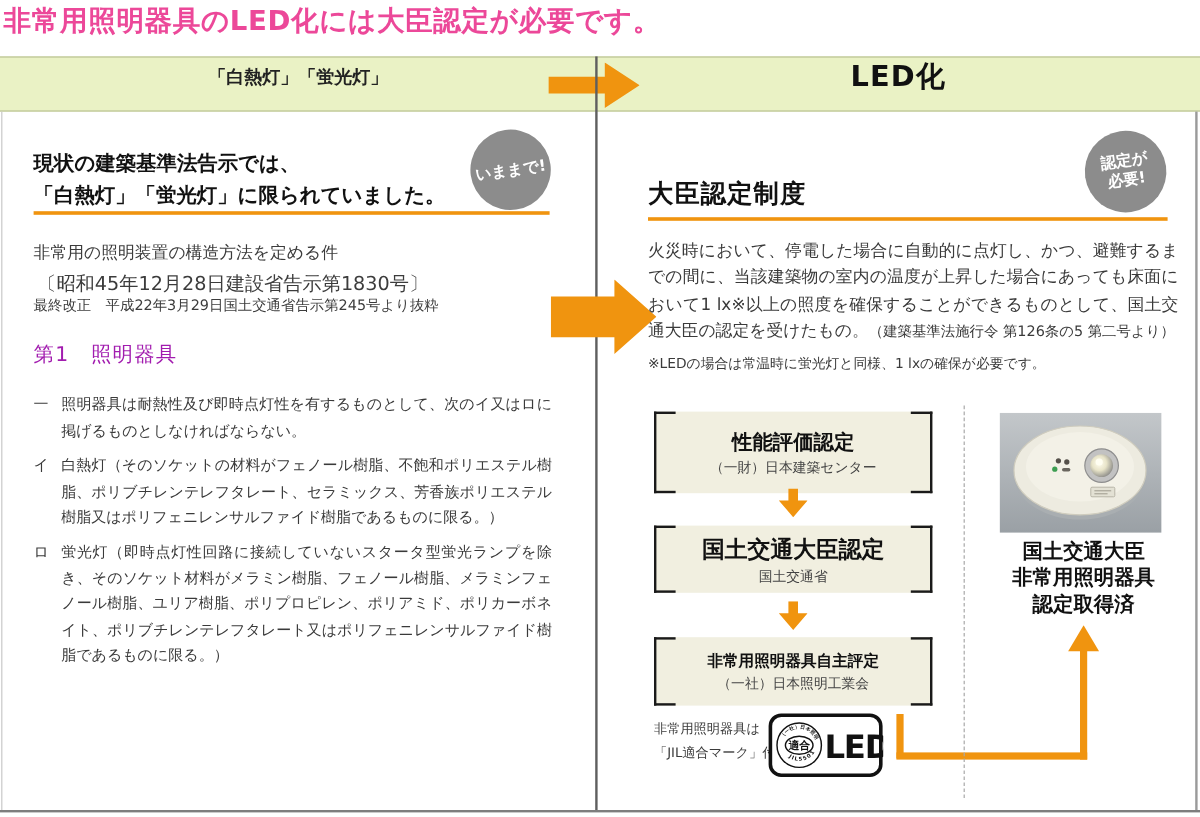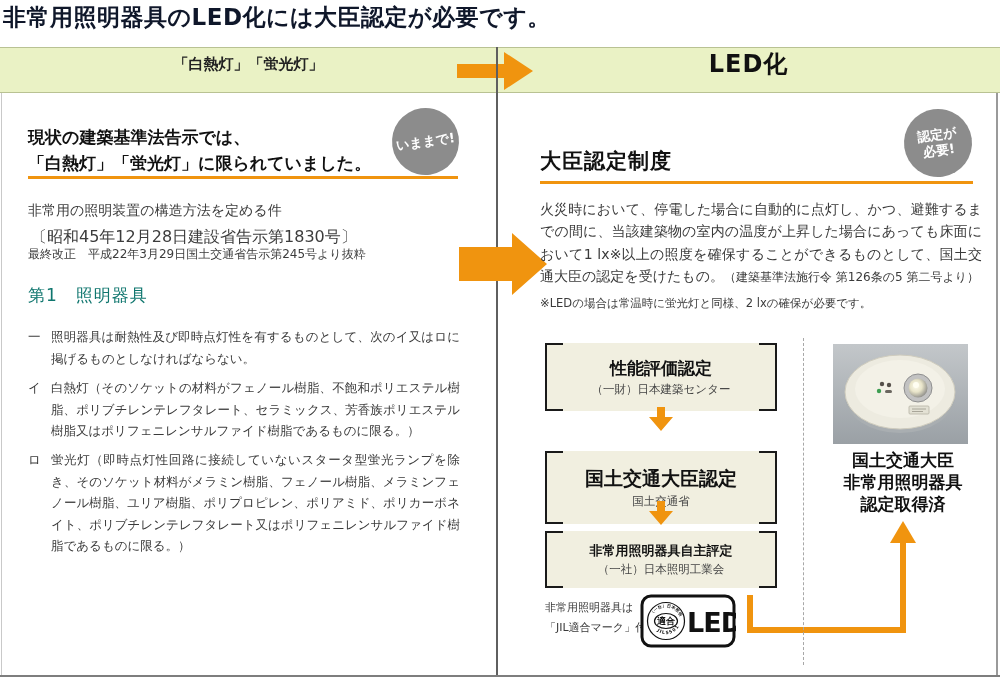--- a/index.html
+++ b/index.html
@@ -5,21 +5,21 @@
   * { margin:0; padding:0; box-sizing:border-box; }
   html,body { background:#ffffff; }
   body { font-family:"DejaVu Sans","Liberation Sans",sans-serif; }
   #canvas {
     position:relative; width:1000px; height:681px; background:#fff;
     overflow:hidden; color:#222;
   }
   .abs { position:absolute; }
 
   
-  .page-title { left:3px; top:2px; font-size:23px; font-weight:bold; color:#0f172a; letter-spacing:0.5px; }
+  .page-title { left:3px; top:2px; font-size:23px; font-weight:bold; color:#ec4899; letter-spacing:0.5px; }
 
   
   .band { left:0; top:47px; width:1000px; height:46px; background:#eaf2c5;
           border-top:1px solid #b9c293; border-bottom:1px solid #b9c293; }
   .band-half { position:absolute; top:0; height:32px; display:flex; align-items:center; justify-content:center; }
   .band-left  { left:0; width:497px; font-size:15px; font-weight:600; color:#222; }
   .band-right { left:497px; width:503px; font-size:24px; font-weight:bold; color:#111; letter-spacing:1px; }
   .band-arrow { left:457px; top:52px; }
 
   
@@ -34,21 +34,21 @@
            font-weight:bold; transform:rotate(-8deg); }
   .badge-left  { left:392px; top:108px; width:67px; height:67px; font-size:13px; }
   .badge-right { left:904px; top:109px; width:68px; height:68px; font-size:13px; line-height:16px; }
 
   
   .l-heading { left:28px; top:124px; font-size:17px; font-weight:bold; color:#111; line-height:26px; }
   .l-underline { left:28px; top:176px; width:430px; height:3px; background:#f0940f; }
   .l-doc-title { left:28px; top:202px; font-size:14px; color:#3c3c3c; }
   .l-ref1 { left:31px; top:227px; font-size:16px; color:#3c3c3c; }
   .l-ref2 { left:28px; top:246px; font-size:12px; color:#3c3c3c; }
-  .l-section { left:28px; top:284px; font-size:17px; color:#0f766e; letter-spacing:1px; }
+  .l-section { left:28px; top:284px; font-size:17px; color:#a21caf; letter-spacing:1px; }
   .l-item { left:28px; display:flex; width:432px; color:#3a3a3a; }
   .l-item .marker { width:23px; flex:none; font-size:12.5px; line-height:21.5px; }
   .l-item .txt { flex:1; font-size:12.5px; line-height:21.5px; text-align:justify; text-justify:inter-character; }
   .l-item-1 { top:326px; }
   .l-item-2 { top:377px; }
   .l-item-3 { top:449px; }
 
   
   .r-heading { left:540px; top:147px; font-size:21px; font-weight:bold; color:#111; letter-spacing:1px;text-align:center; }
   .r-underline { left:540px; top:181px; width:433px; height:3px; background:#f0940f; }
@@ -60,21 +60,21 @@
 
   
   .fbox { left:545px; width:232px; background:#f1efe0; display:flex; flex-direction:column;
           align-items:center; justify-content:center; }
   .fbox .ft { font-weight:bold; color:#111; }
   .fbox .fs { font-size:11.5px; color:#444; margin-top:2px; }
   .fbox::before, .fbox::after { content:""; position:absolute; top:0; bottom:0; width:16px; }
   .fbox::before { left:0; border:2px solid #1a1a1a; border-right:none; }
   .fbox::after  { right:0; border:2px solid #1a1a1a; border-left:none; }
   .fbox1 { top:343px; height:68px; } .fbox1 .ft { font-size:17px; }
-  .fbox2 { top:438px; height:73px;margin-top:13px; } .fbox2 .ft { font-size:19px; }
+  .fbox2 { top:438px; height:56px; } .fbox2 .ft { font-size:19px; }
   .fbox3 { top:531px; height:57px; } .fbox3 .ft { font-size:13px;font-family:Liberation Mono, monospace; }
   .down-arrow1 { left:649px; top:407px; }
   .down-arrow2 { left:649px; top:501px; }
 
   .jil-note { left:545px; top:598px; font-size:11px; line-height:20px; color:#3a3a3a; }
   .jil-mark { left:640px; top:594px; }
 
   
   .conn { background:#f0940f; }
   .conn-v1 { left:747px; top:595px; width:6px; height:37px; }
@@ -148,21 +148,21 @@
   <svg class="abs mid-arrow" width="88" height="62">
     <polygon points="0,14 53,14 53,0 88,31 53,62 53,48 0,48" fill="#f0940f"></polygon>
   </svg>
 
   <div class="abs r-heading">大臣認定制度</div>
   <div class="abs r-underline"></div>
 
   <div class="abs r-para">
     <span>火災時において、停電した場合に自動的に点灯し、かつ、避難するまでの間に、当該建築物の室内の温度が上昇した場合にあっても床面において1 lx※以上の照度を確保することができるものとして、国土交通大臣の認定を受けたもの。</span><span class="src">（建築基準法施行令 第126条の5 第二号より）</span>
   </div>
-  <div class="abs r-note">※LEDの場合は常温時に蛍光灯と同様、2 lxの確保が必要です。</div>
+  <div class="abs r-note">※LEDの場合は常温時に蛍光灯と同様、1 lxの確保が必要です。</div>
 
   <div class="abs fbox fbox1">
     <div class="ft">性能評価認定</div>
     <div class="fs">（一財）日本建築センター</div>
   </div>
   <svg class="abs down-arrow1" width="24" height="24">
     <polygon points="8,0 16,0 16,10 24,10 12,24 0,10 8,10" fill="#f0940f"></polygon>
   </svg>
   <div class="abs fbox fbox2">
     <div class="ft">国土交通大臣認定</div>

